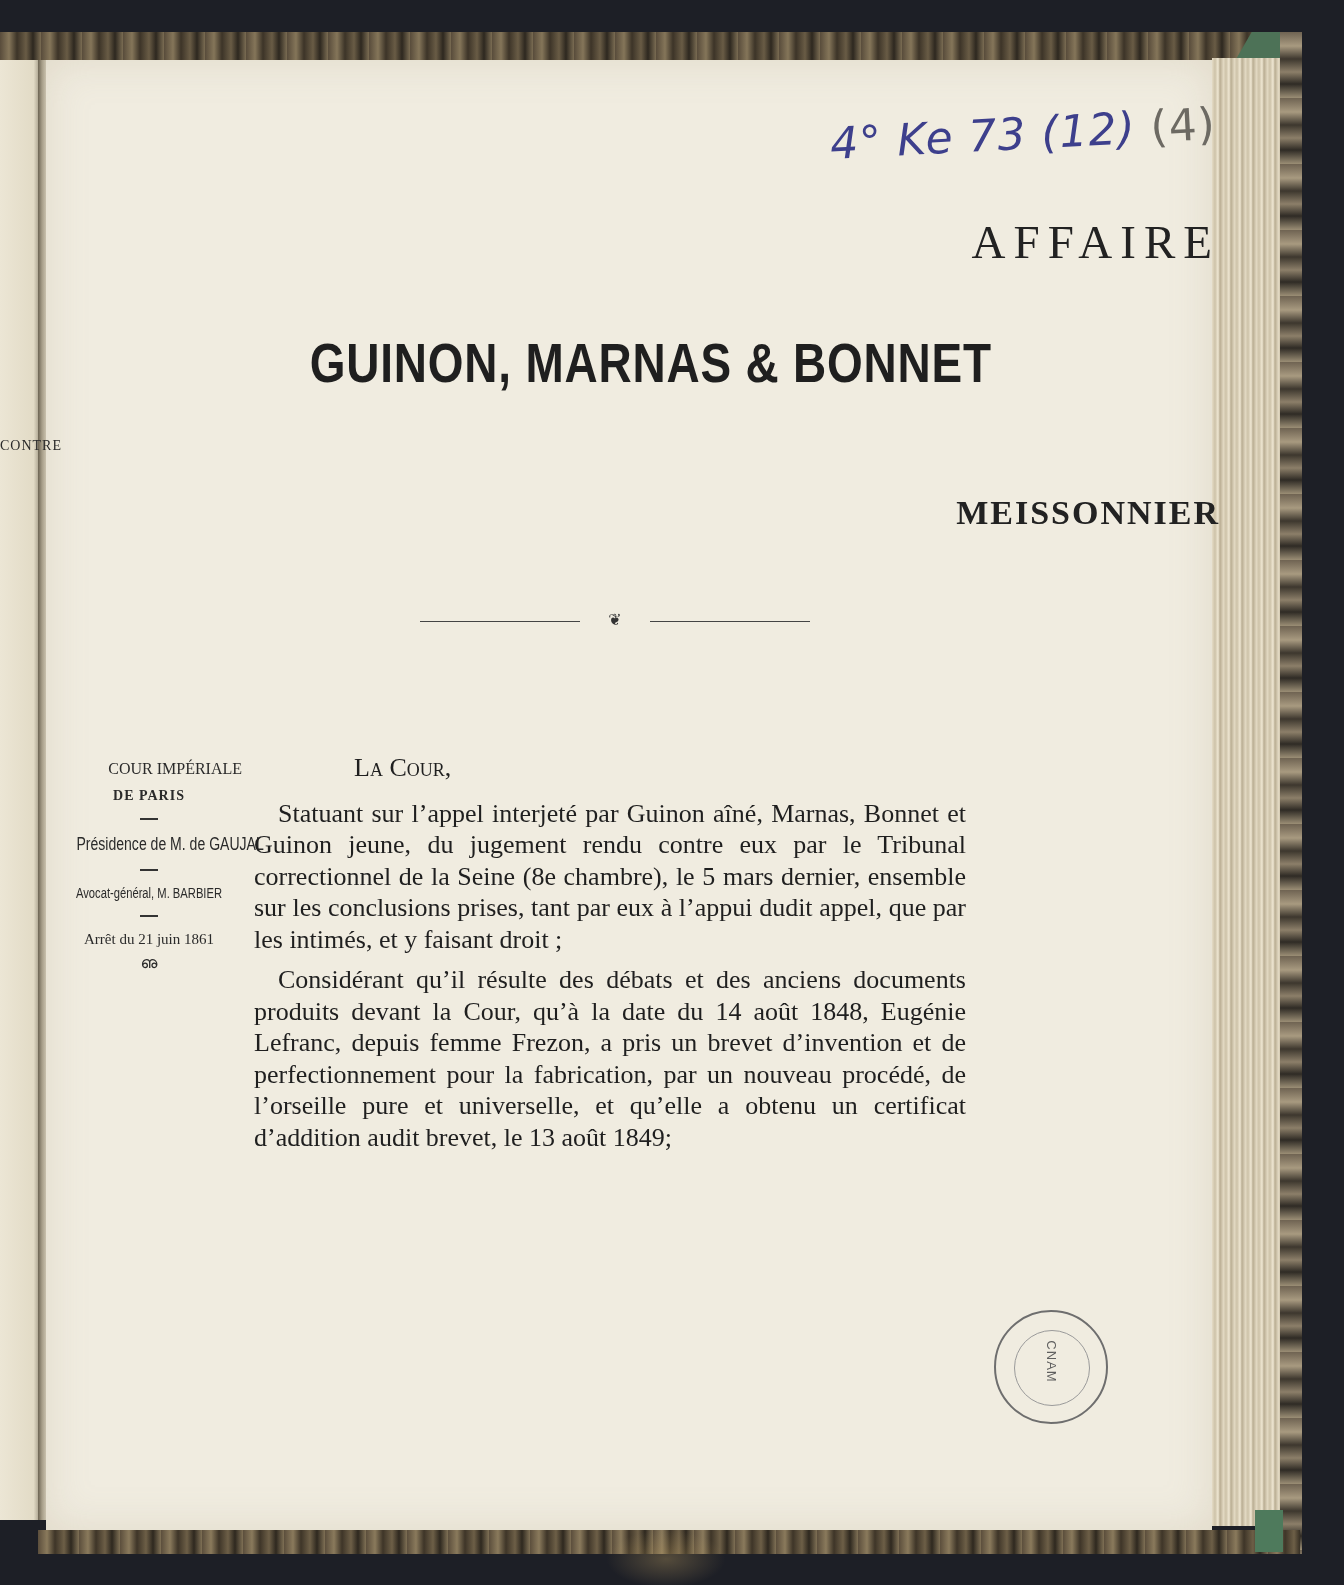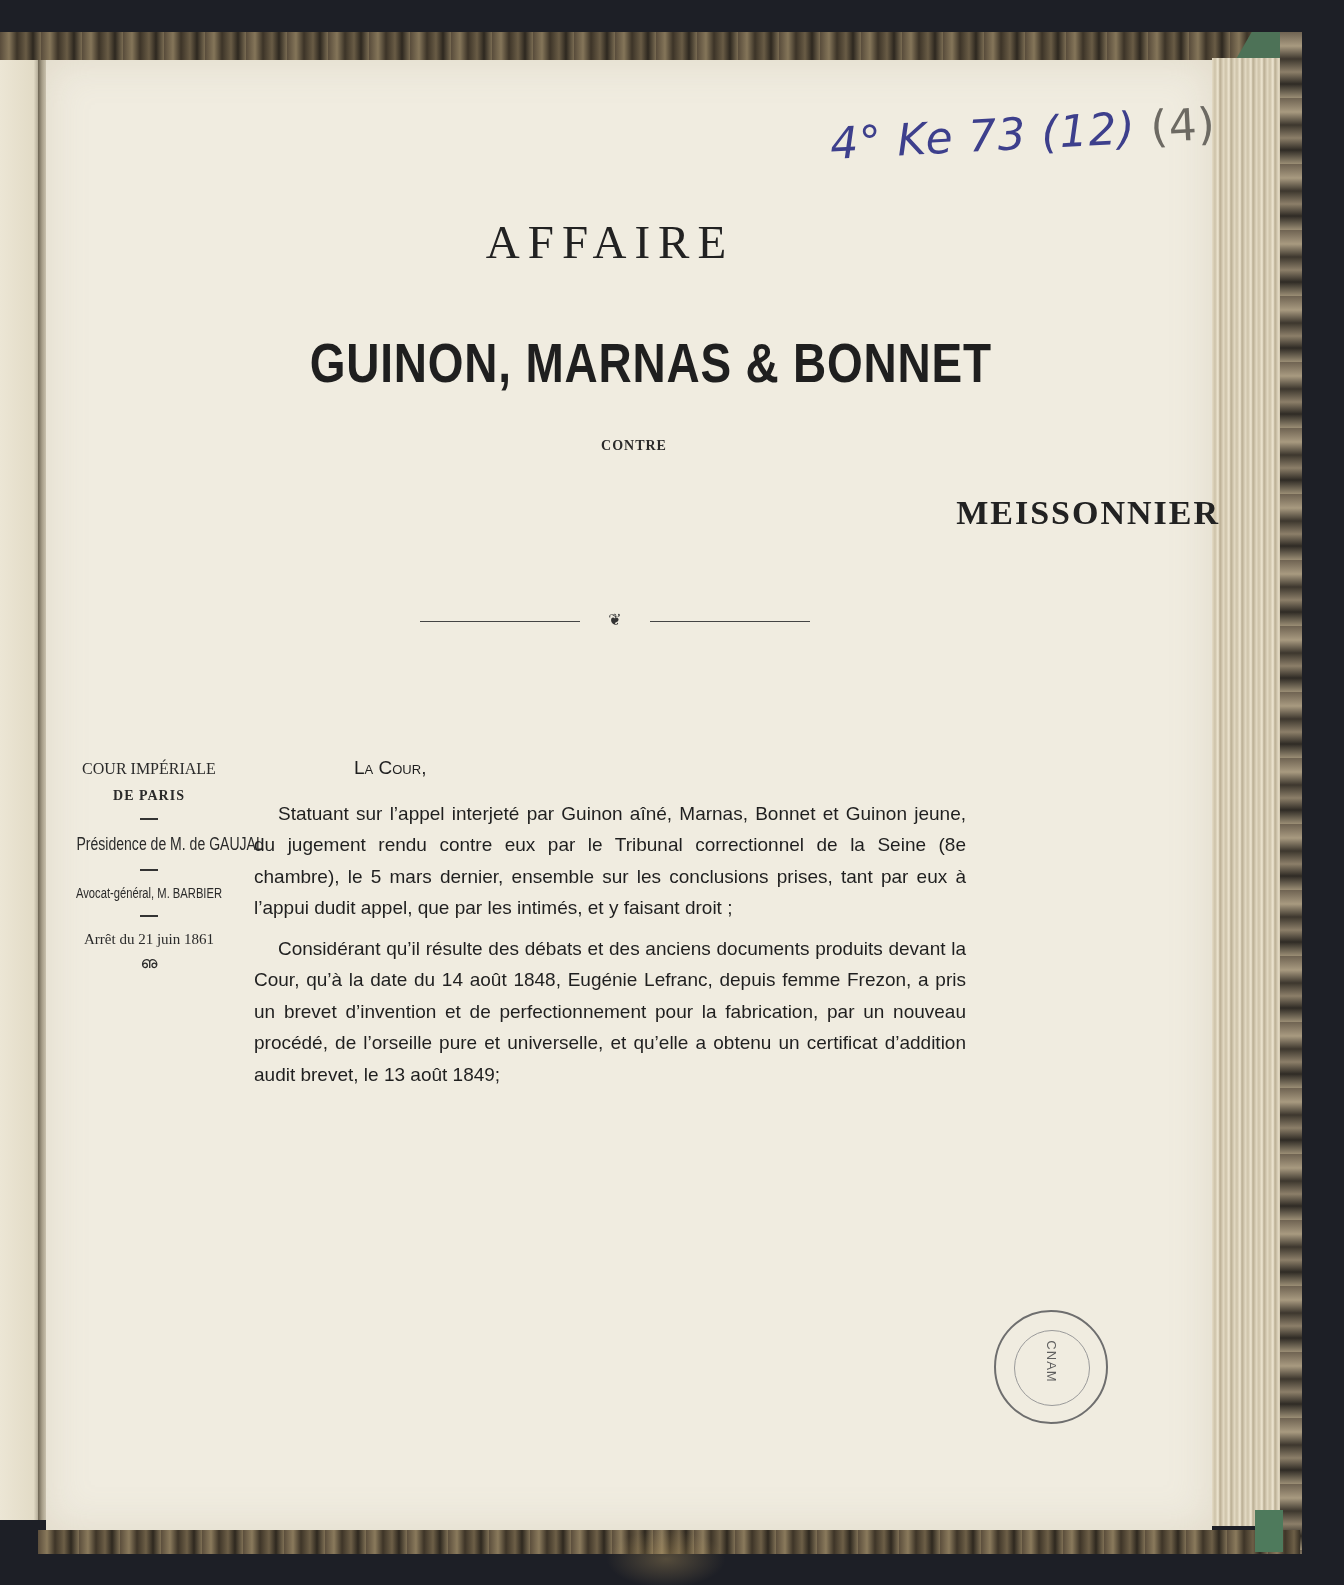--- a/index.html
+++ b/index.html
@@ -91,21 +91,21 @@
     }
     .shelfmark .pencil {
       color: #6d6a63;
       font-style: normal;
       font-weight: normal;
     }
     .title-affaire {
       position: absolute;
       left: 0; top: 215px;
       width: 1220px;
-      text-align: center;
+      text-align: right;
       font-family: "Liberation Serif", "DejaVu Serif", serif;
       font-size: 47px;
       letter-spacing: 8px;
       color: #222;
     }
     .title-parties {
       position: absolute;
       left: 244px; top: 330px;
       width: 730px;
       text-align: center;
@@ -115,26 +115,25 @@
       color: #1f1f1f;
       transform: scaleX(0.82);
       transform-origin: center;
       white-space: nowrap;
       letter-spacing: 1px;
     }
     .contre {
       position: absolute;
       left: 0; top: 438px;
       width: 1220px;
-      text-align: center;
+      text-align: left;
       font-size: 14px;
-      font-weight: bold;
+      font-weight: normal;
       letter-spacing: 1px;
       color: #2a2a2a;
-      padding-left: 24px;
     }
     .meissonnier {
       position: absolute;
       left: 0; top: 494px;
       width: 1220px;
       text-align: right;
       font-size: 34px;
       font-weight: bold;
       letter-spacing: 2px;
       color: #222;
@@ -157,20 +156,21 @@
     .sidebar {
       position: absolute;
       left: 56px; top: 760px;
       width: 186px;
       text-align: center;
       color: #2a2a2a;
     }
     .sidebar .court {
       font-size: 16px;
       margin-top: 0;
+      text-align: right;
     }
     .sidebar .city {
       font-size: 14px;
       font-weight: bold;
       margin-top: 10px;
       letter-spacing: 1px;
     }
     .sidebar .dash {
       width: 18px;
       height: 2px;
@@ -194,22 +194,22 @@
       margin-top: 12px;
     }
     .sidebar .orn {
       font-size: 16px;
       margin-top: 6px;
     }
     .body-text {
       position: absolute;
       left: 254px; top: 752px;
       width: 712px;
-      font-family: Liberation Sans, sans-serif;
-      font-size: 19px;
+      font-family: Liberation Serif, serif;
+      font-size: 26px;
       line-height: 31.5px;
       color: #1f1f1f;
       text-align: justify;
     }
     .body-text p {
       margin: 0;
       text-indent: 24px;
     }
     .body-text p.gap {
       margin-top: 9px;

